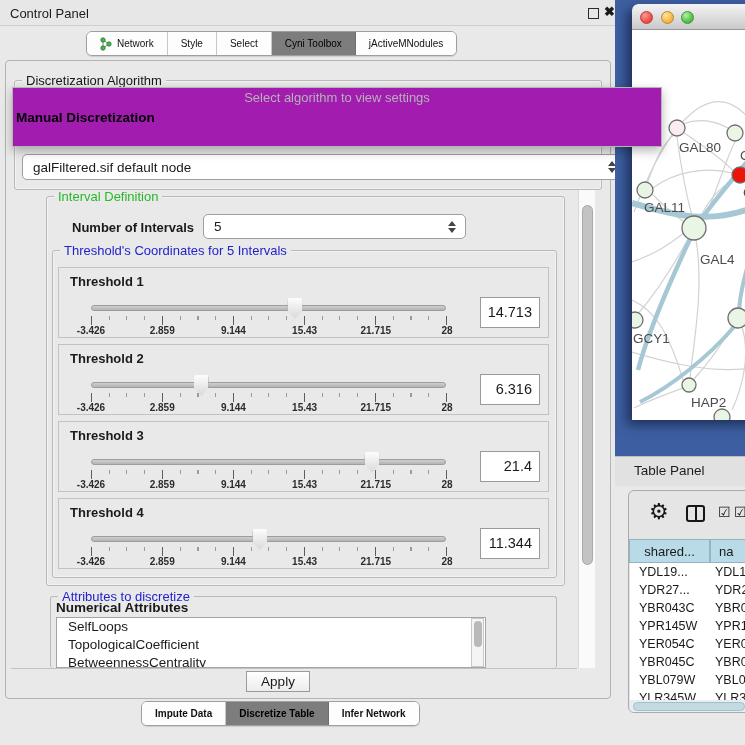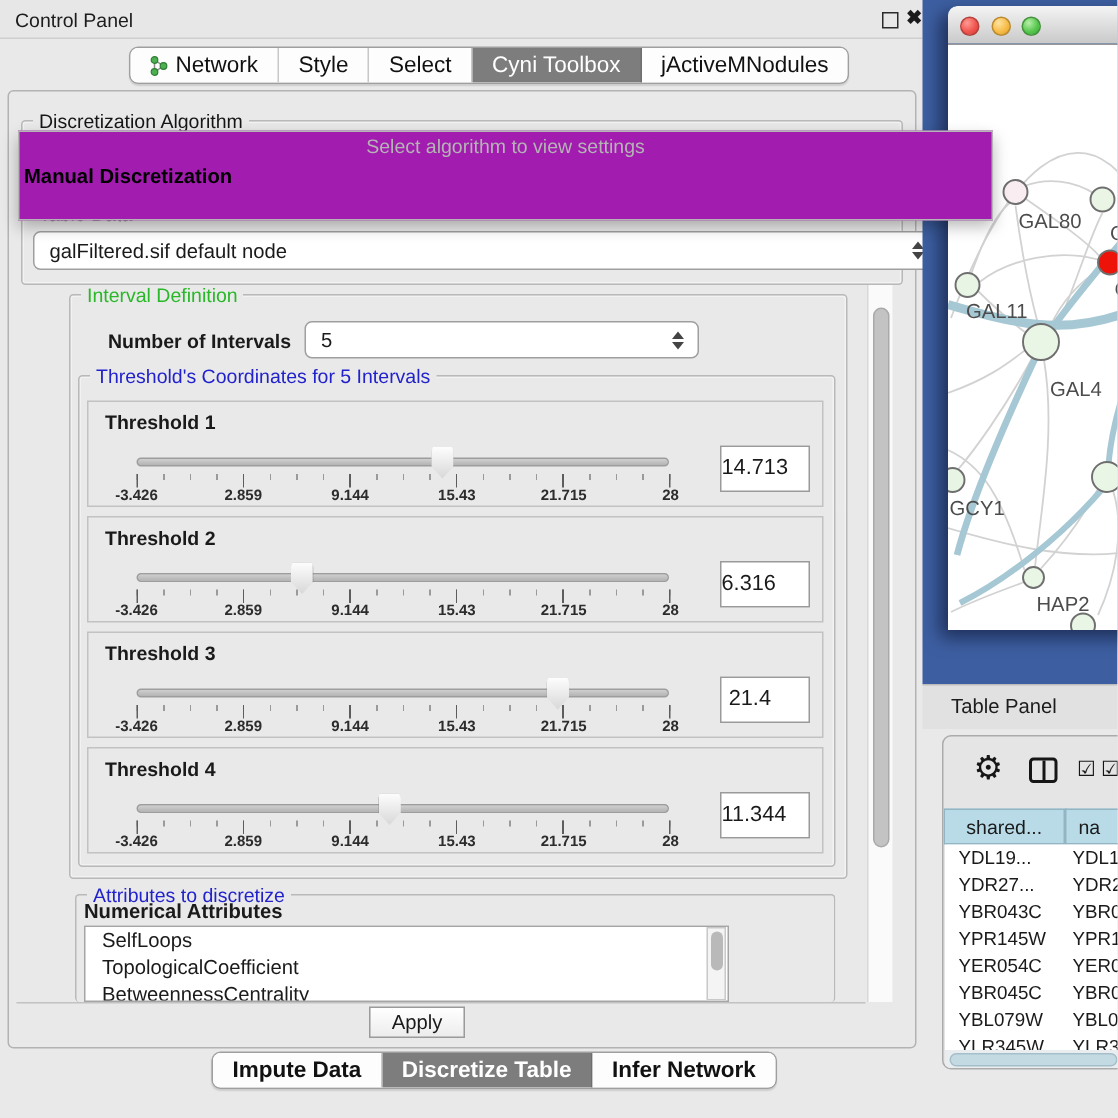--- a/index.html
+++ b/index.html
@@ -11,24 +11,24 @@
   
   .titlebar { left:0; top:0; width:615px; height:26px; background:#e7e7e7;
               border-bottom:1px solid #cfcfcf; }
   .titlebar-label { left:10px; top:6px; font-size:13px; color:#1c1c1c; }
   .float-icon { left:588px; top:8px; width:11px; height:11px; border:1.5px solid #2b2b2b; background:#e7e7e7; }
   .close-icon { left:604px; top:4px; font-size:13px; font-weight:bold; color:#1a1a1a; }
 
   .tabbar { display:inline-flex; align-items:stretch; height:25px;
             border:1px solid #9f9f9f; border-radius:6px; background:#ffffff; overflow:hidden;
             box-shadow:0 1px 1px rgba(0,0,0,.12); }
-  .tab { display:flex; align-items:center; gap:5px; padding:0 13px; font-size:15px;
+  .tab { display:flex; align-items:center; gap:5px; padding:0 13px; font-size:10px;
          color:#111; border-right:1px solid #c8c8c8; background:#fdfdfd; cursor:default; }
   .tab:last-child { border-right:none; }
-  .tab.active { background:#7d7d7d; color:#ffffff; border-right-color:#6f6f6f; }
+  .tab.active { background:#7d7d7d; color:#000000; border-right-color:#6f6f6f; }
 
   .content-panel { left:5px; top:60px; width:606px; height:639px; background:#e9e9e9;
                    border:1px solid #b3b3b3; border-radius:4px; }
 
   .groupbox { position:absolute; border:1px solid #b9b9b9; border-radius:3px;
               box-shadow:inset 0 0 0 1px #f2f2f2; }
   .group-title { position:absolute; font-size:13px; background:#e9e9e9; padding:0 4px; line-height:13px; }
   .gt-black { color:#161616; }
   .gt-green { color:#28b828; }
   .gt-blue  { color:#2222cc; }
@@ -63,21 +63,21 @@
   .tick-marks { position:absolute; left:32px; top:48px; width:356px; height:9px;
       background-image:
         repeating-linear-gradient(to right,#5d5d5d 0 1px,transparent 1px 71px),
         repeating-linear-gradient(to right,#9a9a9a 0 1px,transparent 1px 17.75px);
       background-size:356px 9px,356px 4px; background-repeat:no-repeat; }
   .tick-labels { position:absolute; left:32px; top:57px; width:356px; height:12px; }
   .tick-labels span { position:absolute; transform:translateX(-50%); font-size:10px;
                       font-weight:bold; color:#2c2c2c; white-space:nowrap; }
   .value-box { position:absolute; left:421px; top:29px; width:60px; height:31px;
                background:#fff; border:1px solid #9a9a9a; font-size:14.5px;
-               text-align:right; line-height:29px; padding-right:25px; }
+               text-align:right; line-height:29px; padding-right:7px; }
 
   
   .attr-list { position:absolute; left:56px; top:617px; width:430px; height:51px;
                background:#fff; border:1px solid #a5a5a5; overflow:hidden; font-size:13.5px; }
   .attr-item { height:18px; line-height:18px; padding-left:11px; }
   .attr-scrollbar { position:absolute; left:471px; top:618px; width:13px; height:49px;
                     background:#f4f4f4; border:1px solid #c9c9c9; }
   .attr-thumb { position:absolute; left:1.5px; top:2px; width:8px; height:26px;
                 background:#b9b9b9; border-radius:4px; }
 

